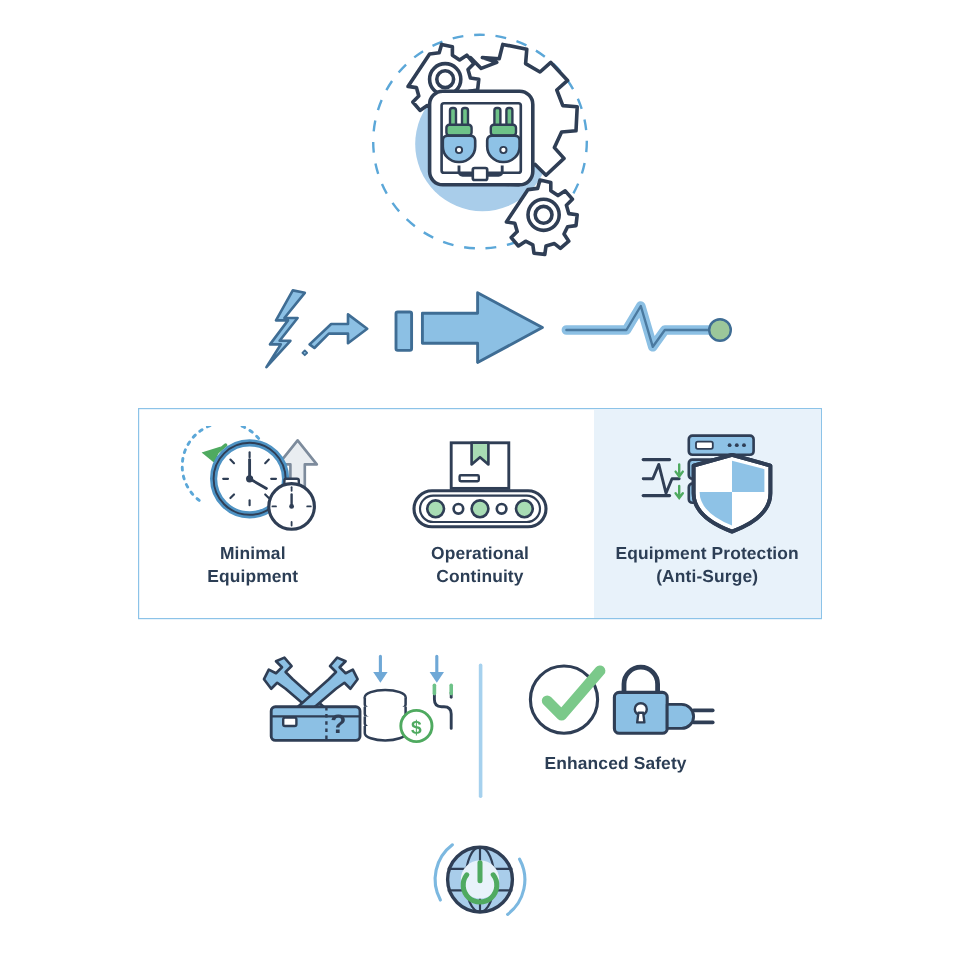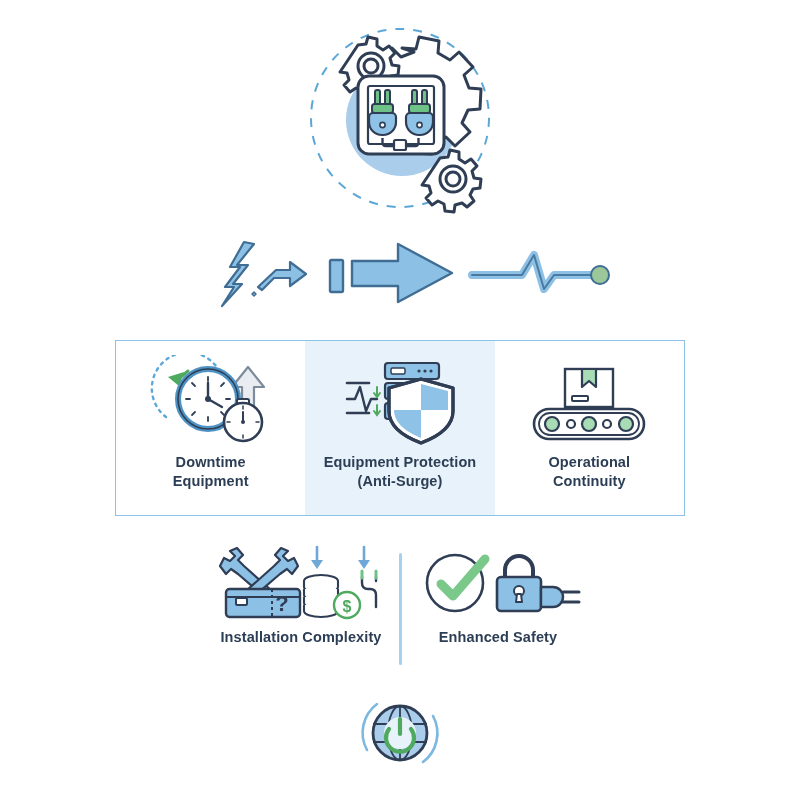--- a/index.html
+++ b/index.html
@@ -82,21 +82,21 @@
     height: 125px;
   }
   .consider-block {
     position: absolute;
     top: 0;
     display: flex;
     flex-direction: column;
     align-items: center;
   }
   #consider-install { left: 42px;  width: 198px; }
-  #consider-safety  { left: 239px; width: 198px; }
+  #consider-safety  { left: 254px; width: 198px; }
   .consider-icon {
     width: 170px;
     height: 75px;
     display: block;
   }
   .consider-label {
     margin-top: 8px;
     font-size: 14.5px;
     font-weight: bold;
     color: #2c3e55;
@@ -238,22 +238,47 @@
           <line x1="97" y1="51" x2="97" y2="54"></line>
           <line x1="97" y1="80" x2="97" y2="83"></line>
           <line x1="81" y1="67" x2="84" y2="67"></line>
           <line x1="110" y1="67" x2="113" y2="67"></line>
         </g>
         <line x1="97" y1="67" x2="97" y2="57" stroke="#2f3e55" stroke-width="2" stroke-linecap="round"></line>
         <circle cx="97" cy="67" r="2" fill="#2f3e55"></circle>
       </g>
     </svg>
     <div class="benefit-label">
-      <div>Downtime</div>
+      <div>Minimal</div>
       <div>Equipment</div>
+    </div>
+  </div>
+
+  <div class="benefit-card">
+    <svg class="benefit-icon" viewBox="0 0 130 92">
+
+      <g>
+        <rect x="41" y="14" width="48" height="38" fill="#ffffff" stroke="#2f3e55" stroke-width="2.4"></rect>
+        <path d="M58 14 h14 v18 l-7 -6 -7 6 Z" fill="#a8dcb4" stroke="#2f3e55" stroke-width="2.2" stroke-linejoin="round"></path>
+        <rect x="48" y="41" width="16" height="5" rx="1" fill="#ffffff" stroke="#2f3e55" stroke-width="2"></rect>
+      </g>
+
+      <g>
+        <rect x="10" y="54" width="110" height="30" rx="15" fill="#ffffff" stroke="#2f3e55" stroke-width="2.6"></rect>
+        <rect x="15" y="58" width="100" height="22" rx="11" fill="#ffffff" stroke="#2f3e55" stroke-width="1.8"></rect>
+        <circle cx="28" cy="69" r="7" fill="#a8dcb4" stroke="#2f3e55" stroke-width="2.2"></circle>
+        <circle cx="47" cy="69" r="4" fill="#ffffff" stroke="#2f3e55" stroke-width="2.2"></circle>
+        <circle cx="65" cy="69" r="7" fill="#a8dcb4" stroke="#2f3e55" stroke-width="2.2"></circle>
+        <circle cx="83" cy="69" r="4" fill="#ffffff" stroke="#2f3e55" stroke-width="2.2"></circle>
+        <circle cx="102" cy="69" r="7" fill="#a8dcb4" stroke="#2f3e55" stroke-width="2.2"></circle>
+      </g>
+    </svg>
+    <div class="benefit-label">
+      <div>Operational</div>
+      <div>Continuity</div>
     </div>
   </div>
 
   <div class="benefit-card highlighted">
     <svg class="benefit-icon" viewBox="0 0 130 92">
 
       <g>
         <rect x="50" y="8" width="54" height="16" rx="3" fill="#8ec2e6" stroke="#2f3e55" stroke-width="2.2"></rect>
         <rect x="56" y="13" width="14" height="6" rx="1.5" fill="#ffffff" stroke="#2f3e55" stroke-width="1.5"></rect>
         <circle cx="84" cy="16" r="1.6" fill="#2f3e55"></circle>
@@ -280,45 +305,20 @@
         <path d="M86 29 L59 36 L59 55 L86 55 Z" fill="#ffffff"></path>
         <path d="M86 55 L59 55 Q59 72 86 83 Z" fill="#8ec2e6"></path>
         <path d="M86 24 L118 33 L118 56 Q118 76 86 88 Q54 76 54 56 L54 33 Z" fill="none" stroke="#2f3e55" stroke-width="3.2" stroke-linejoin="round"></path>
       </g>
     </svg>
     <div class="benefit-label">
       <div>Equipment Protection</div>
       <div>(Anti-Surge)</div>
     </div>
   </div>
-
-  <div class="benefit-card">
-    <svg class="benefit-icon" viewBox="0 0 130 92">
-
-      <g>
-        <rect x="41" y="14" width="48" height="38" fill="#ffffff" stroke="#2f3e55" stroke-width="2.4"></rect>
-        <path d="M58 14 h14 v18 l-7 -6 -7 6 Z" fill="#a8dcb4" stroke="#2f3e55" stroke-width="2.2" stroke-linejoin="round"></path>
-        <rect x="48" y="41" width="16" height="5" rx="1" fill="#ffffff" stroke="#2f3e55" stroke-width="2"></rect>
-      </g>
-
-      <g>
-        <rect x="10" y="54" width="110" height="30" rx="15" fill="#ffffff" stroke="#2f3e55" stroke-width="2.6"></rect>
-        <rect x="15" y="58" width="100" height="22" rx="11" fill="#ffffff" stroke="#2f3e55" stroke-width="1.8"></rect>
-        <circle cx="28" cy="69" r="7" fill="#a8dcb4" stroke="#2f3e55" stroke-width="2.2"></circle>
-        <circle cx="47" cy="69" r="4" fill="#ffffff" stroke="#2f3e55" stroke-width="2.2"></circle>
-        <circle cx="65" cy="69" r="7" fill="#a8dcb4" stroke="#2f3e55" stroke-width="2.2"></circle>
-        <circle cx="83" cy="69" r="4" fill="#ffffff" stroke="#2f3e55" stroke-width="2.2"></circle>
-        <circle cx="102" cy="69" r="7" fill="#a8dcb4" stroke="#2f3e55" stroke-width="2.2"></circle>
-      </g>
-    </svg>
-    <div class="benefit-label">
-      <div>Operational</div>
-      <div>Continuity</div>
-    </div>
-  </div>
 </div>
 
 <div id="consideration-row">
 
   <div class="consider-block" id="consider-install">
     <svg class="consider-icon" viewBox="0 0 170 75">
 
       <g fill="#8cc0e4" stroke="#2f3e55" stroke-width="2.2" stroke-linejoin="round">
         <path d="M14 6 L21 3 L27 10 L22 15 L28 21 L56 46 L50 53 L22 29 L15 24 L10 29 L4 21 L8 13 L14 16 L19 11 Z"></path>
         <path d="M64 6 L57 3 L51 10 L56 15 L50 21 L22 46 L28 53 L56 29 L63 24 L68 29 L74 21 L70 13 L64 16 L59 11 Z" transform="translate(8,0)"></path>
@@ -353,21 +353,20 @@
       </g>
 
       <g fill="none" stroke="#2f3e55" stroke-width="2.4" stroke-linecap="round">
         <path d="M146 32 v6 q0 6 6 6 h2 q6 0 6 6 v12"></path>
         <path d="M160 32 v4"></path>
         <line x1="146" y1="26" x2="146" y2="33" stroke="#6ec288" stroke-width="3"></line>
         <line x1="160" y1="26" x2="160" y2="33" stroke="#6ec288" stroke-width="3"></line>
       </g>
     </svg>
     <div class="consider-label">
-      <div>Installation Complexity</div>
     </div>
   </div>
 
   <div id="consider-divider"></div>
 
   <div class="consider-block" id="consider-safety">
     <svg class="consider-icon" viewBox="0 0 170 75">
 
       <g>
         <circle cx="42" cy="38" r="28" fill="#ffffff" stroke="#2f3e55" stroke-width="2.6"></circle>

